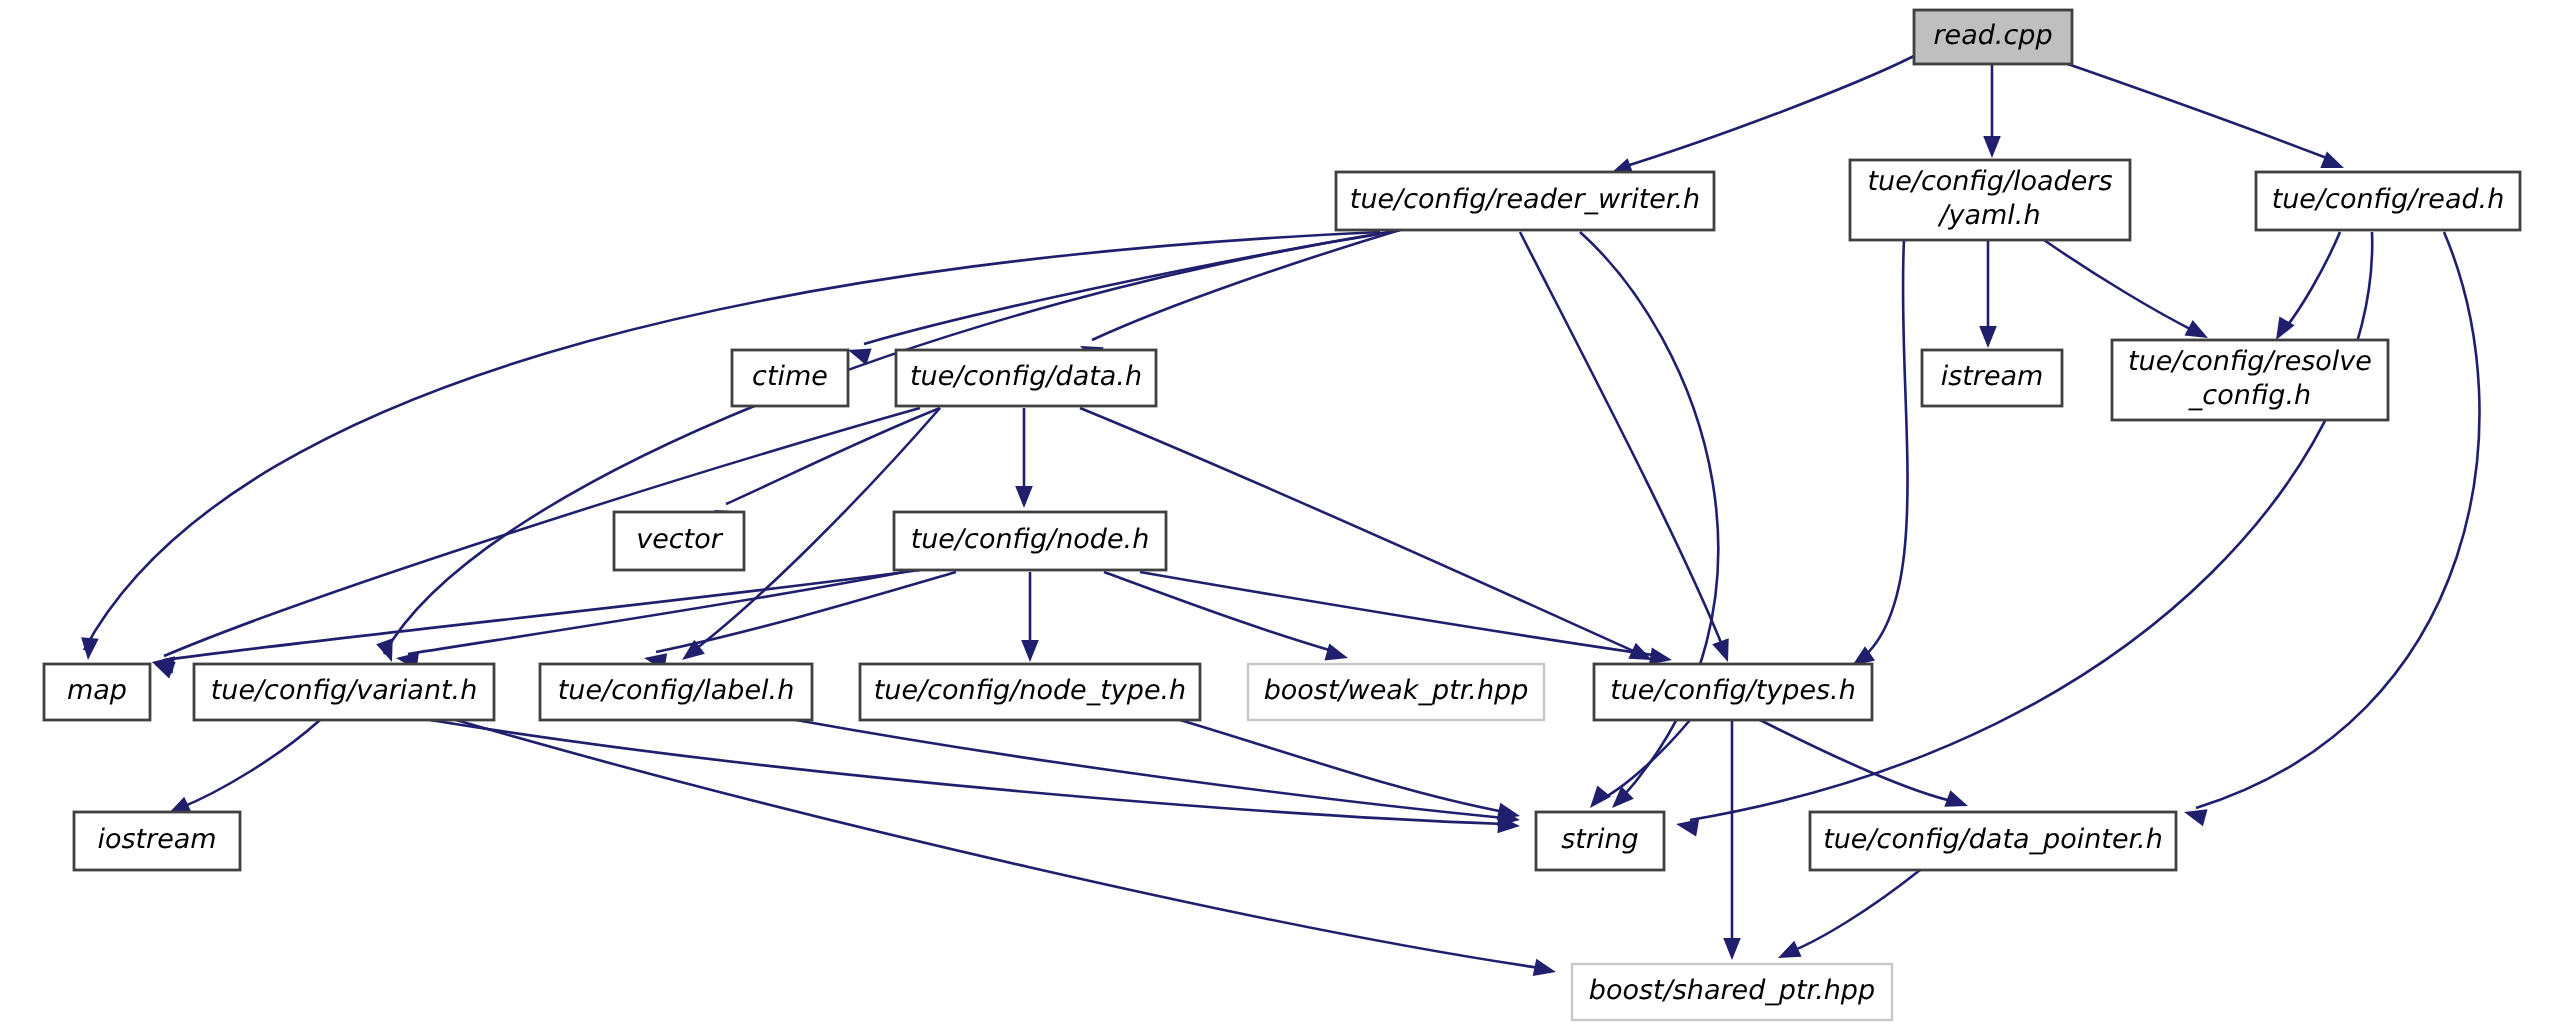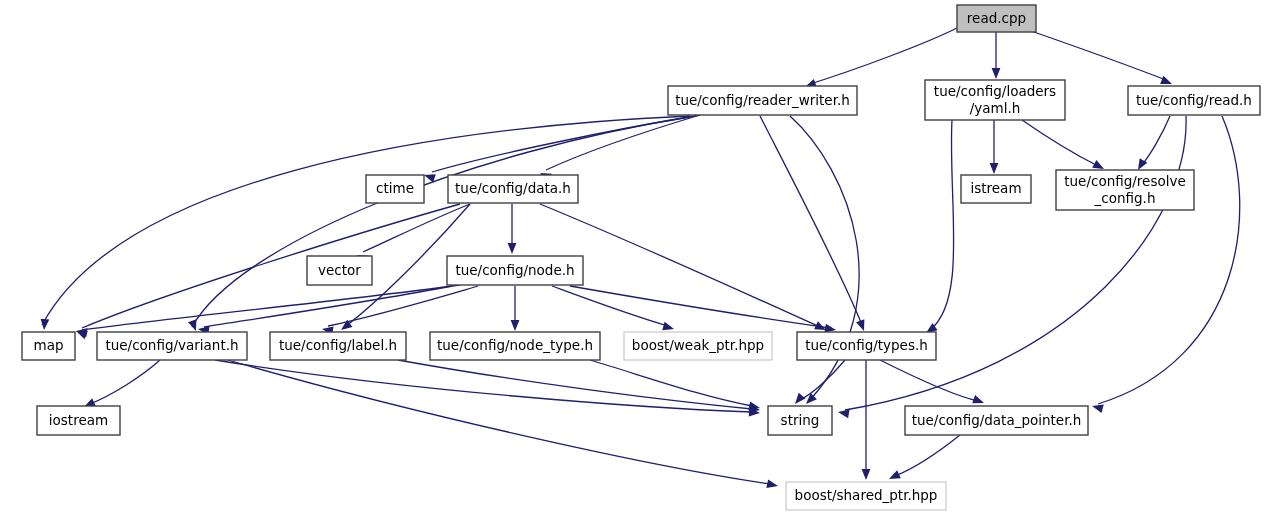--- a/index.html
+++ b/index.html
@@ -1,18 +1,18 @@
 <!DOCTYPE html>
 <html><head>
 <meta charset="utf-8">
 <style>
   html,body{margin:0;padding:0;background:#ffffff;}
   body{width:1287px;height:515px;overflow:hidden;
        font-family:"DejaVu Sans","Liberation Sans",sans-serif;}
-  #graph{position:relative;width:1287px;height:515px;}
+  #graph{position:relative;width:1287px;height:515px;font-style:italic;}
   svg{position:absolute;left:0;top:0;width:1287px;height:515px;}
   .node-label{font-size:13.5px;fill:#000000;dominant-baseline:middle;text-anchor:middle;}
   .nbox{fill:#ffffff;stroke:#404040;stroke-width:1.4px;}
   .nbox.root{fill:#bfbfbf;stroke:#404040;}
   .nbox.ext{fill:#ffffff;stroke:#c8c8c8;stroke-width:1.2px;}
   .edge{fill:none;stroke:#1f1f6e;stroke-width:1.3px;}
   .ahead{fill:#1f1f6e;stroke:none;}
 </style>
 </head>
 <body>

